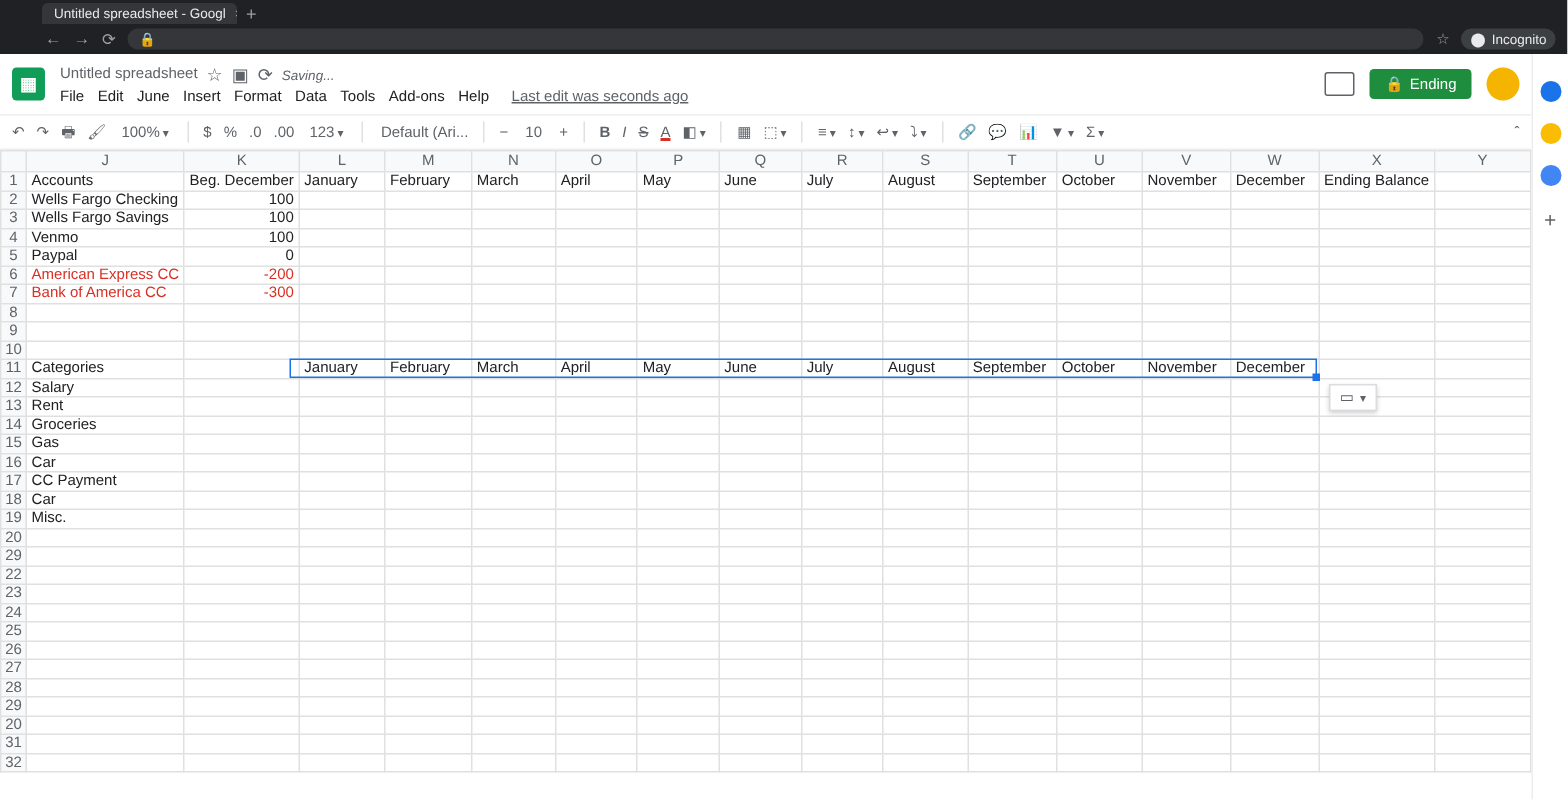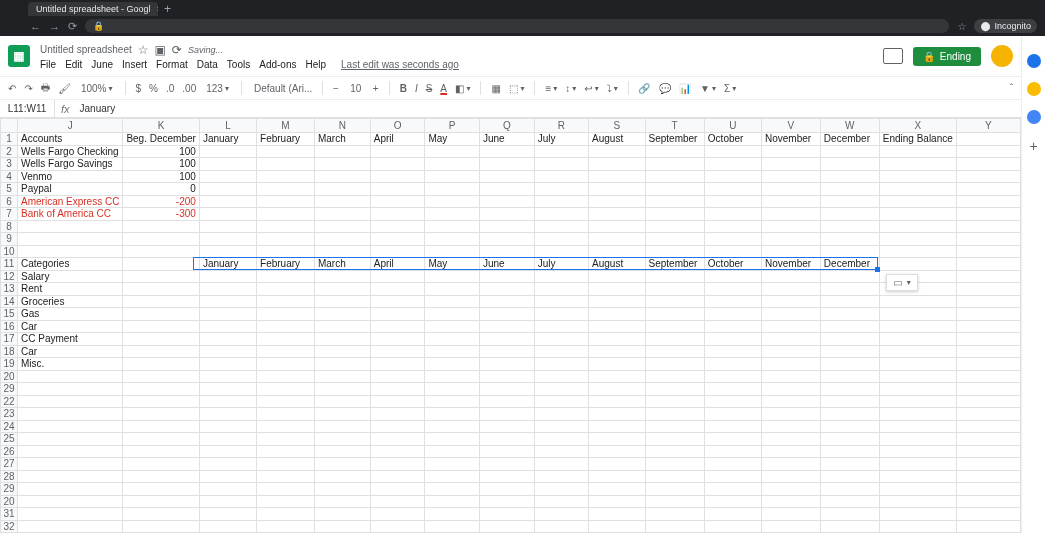--- a/index.html
+++ b/index.html
@@ -224,25 +224,20 @@
       <span class="tb-item">⤵<span class="chev">▾</span></span>
       <span class="sep"></span>
       <span class="tb-item">🔗</span>
       <span class="tb-item">💬</span>
       <span class="tb-item">📊</span>
       <span class="tb-item">▼<span class="chev">▾</span></span>
       <span class="tb-item">Σ<span class="chev">▾</span></span>
       <span class="expand-up">ˆ</span>
     </div>
 
-    <div class="fx-row">
-      <div class="name-box">L11:W11</div>
-      <div class="fx-lbl">fx</div>
-      <div class="fx-input">January</div>
-    </div>
 
     <div class="grid-wrap">
       <table id="grid">
           <tbody>
             <tr>
               <th class="corner"></th>
               <th class="col-J">J</th>
               <th class="col-K">K</th>
               <th class="col-mon">L</th>
               <th class="col-mon">M</th>

